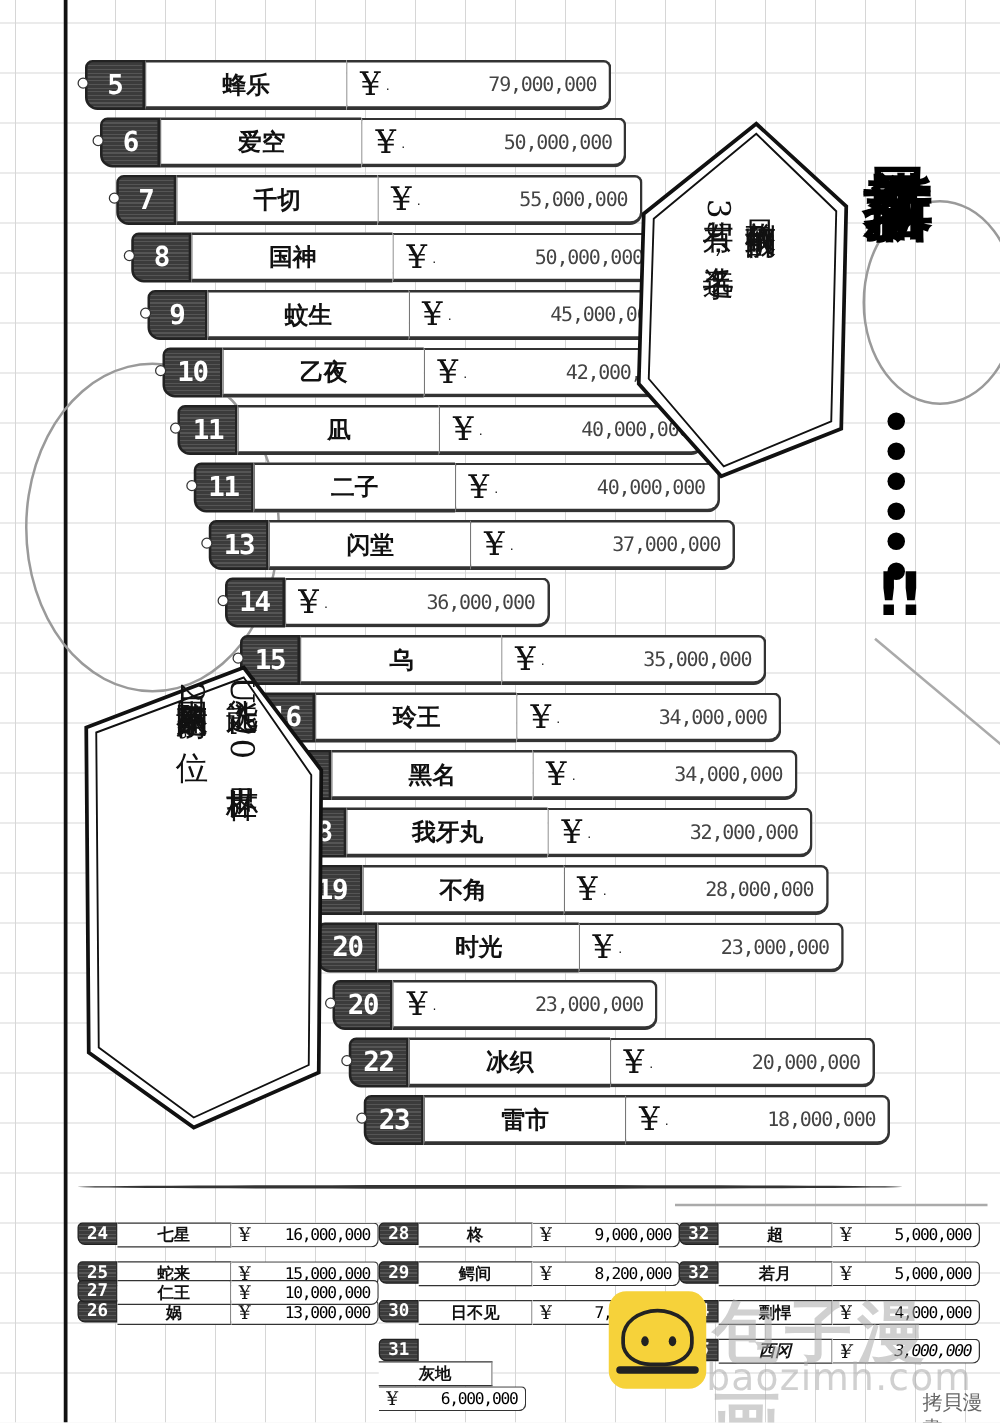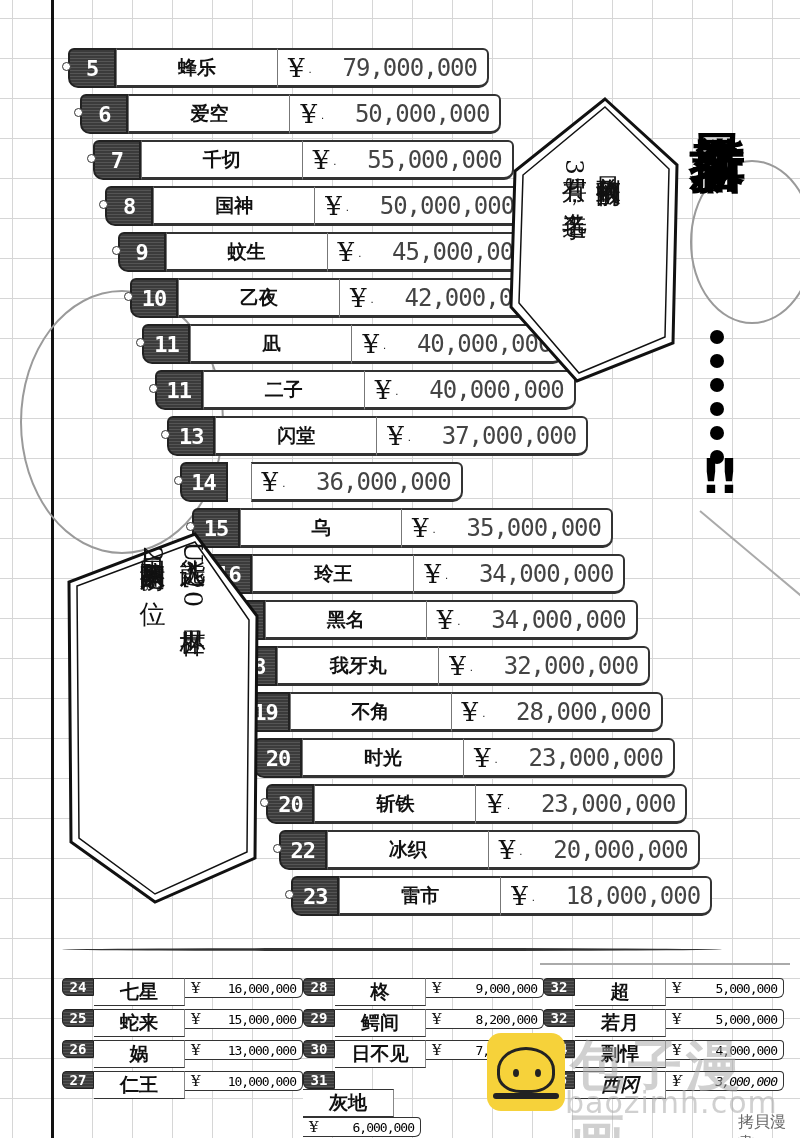--- a/index.html
+++ b/index.html
@@ -20,27 +20,27 @@
   .row .rank{width:44px;background:#3b3b3b;color:#fff;border:2px solid #222;border-radius:6px 0 0 10px;
     display:flex;align-items:center;justify-content:center;font-family:"DejaVu Sans Mono",monospace;
     font-weight:bold;font-size:22px;letter-spacing:-1px;
     background-image:repeating-linear-gradient(to bottom,#3b3b3b 0,#3b3b3b 2px,#555 2px,#555 3px);}
   .row .name{width:160px;background:#fff;border-top:2px solid #333;border-bottom:3px solid #333;border-left:1px solid #777;
     display:flex;align-items:center;justify-content:center;font-weight:bold;font-size:19px;}
   .row .price{width:212px;background:#fff;border:2px solid #333;border-bottom-width:3px;border-left:1px solid #777;border-radius:0 6px 10px 0;
     display:flex;align-items:center;padding:0 10px;box-sizing:border-box;}
   .row .yen{font-family:"DejaVu Serif",serif;font-size:26px;margin-right:4px;}
   .row .dotsep{font-size:10px;margin-right:16px;align-self:flex-end;margin-bottom:10px;}
-  .row .amount{font-family:"DejaVu Sans Mono",monospace;font-size:24px;color:#444;letter-spacing:-1px;flex:1;text-align:right;}
+  .row .amount{font-family:"DejaVu Sans Mono",monospace;font-size:16px;color:#444;letter-spacing:-1px;flex:1;text-align:right;}
   
   .small{position:absolute;height:28px;display:flex;align-items:flex-start;}
   .small .rank{width:30px;background:#3b3b3b;color:#fff;font-family:"DejaVu Sans Mono",monospace;font-size:14px;font-weight:bold;
     display:flex;align-items:center;justify-content:center;border:1.5px solid #222;border-radius:4px 0 0 6px;
     background-image:repeating-linear-gradient(to bottom,#3b3b3b 0,#3b3b3b 2px,#555 2px,#555 3px);}
-  .small .name{width:90px;background:#fff;border:1.5px solid #333;border-left:none;border-right:1px solid #888;display:flex;align-items:center;justify-content:center;font-weight:bold;font-size:19px;}
+  .small .name{width:90px;background:#fff;border:1.5px solid #333;border-left:none;border-right:1px solid #888;display:flex;align-items:center;justify-content:center;font-weight:bold;font-size:13px;}
   .small .price{width:118px;background:#fff;border:1.5px solid #333;border-left:none;border-radius:0 4px 6px 0;display:flex;align-items:center;padding:0 6px;box-sizing:border-box;}
   .small .yen{font-family:"DejaVu Serif",serif;font-size:15px;}
   .small .amount{flex:1;text-align:right;font-family:"DejaVu Sans Mono",monospace;font-size:13px;color:#000000;letter-spacing:-1px;}
   
   .bubble{position:absolute;}
   .bubble svg{position:absolute;left:0;top:0;}
   .vtext{position:absolute;writing-mode:vertical-rl;font-family:"DejaVu Serif","Liberation Serif",serif;font-size:25px;line-height:34px;color:#111;letter-spacing:1px;}
   .title-vert{position:absolute;writing-mode:vertical-rl;font-weight:900;font-size:56px;line-height:60px;color:#000;
     font-family:"DejaVu Sans",sans-serif;letter-spacing:2px;}
   .dots-vert{position:absolute;display:flex;flex-direction:column;align-items:center;gap:10px;}
@@ -150,21 +150,21 @@
       <div class="row" style="left: 167.2px; top: 416px;">
         <span class="dot"></span>
         <div class="rank">13</div>
         <div class="name">闪堂</div>
         <div class="price">
           <span class="yen">¥</span>
           <span class="dotsep">.</span>
           <span class="amount">37,000,000</span>
         </div>
       </div>
-      <div class="row" style="left: 179.6px; top: 462px; gap: 23px;">
+      <div class="row" style="left: 179.6px; top: 462px;">
         <span class="dot"></span>
         <div class="rank">14</div>
         <div class="price">
           <span class="yen">¥</span>
           <span class="dotsep">.</span>
           <span class="amount">36,000,000</span>
         </div>
       </div>
       <div class="row" style="left: 192px; top: 508px;">
         <span class="dot"></span>
@@ -222,21 +222,20 @@
         <div class="name">时光</div>
         <div class="price">
           <span class="yen">¥</span>
           <span class="dotsep">.</span>
           <span class="amount">23,000,000</span>
         </div>
       </div>
       <div class="row" style="left: 266.4px; top: 784px;">
         <span class="dot"></span>
         <div class="rank">20</div>
-        <div class="name">斩铁</div>
         <div class="price">
           <span class="yen">¥</span>
           <span class="dotsep">.</span>
           <span class="amount">23,000,000</span>
         </div>
       </div>
       <div class="row" style="left: 278.8px; top: 830px;">
         <span class="dot"></span>
         <div class="rank">22</div>
         <div class="name">冰织</div>
@@ -311,21 +310,21 @@
         </div>
       </div>
       <div class="small" style="left: 62px; top: 1040px;">
         <div class="rank">26</div>
         <div class="name">娲</div>
         <div class="price">
           <span class="yen">¥</span>
           <span class="amount">13,000,000</span>
         </div>
       </div>
-      <div class="small" style="left: 62px; top: 1071px;">
+      <div class="small" style="left: 62px; top: 1024px;">
         <div class="rank">27</div>
         <div class="name">仁王</div>
         <div class="price">
           <span class="yen">¥</span>
           <span class="amount">10,000,000</span>
         </div>
       </div>
       <div class="small" style="left: 303px; top: 978px;">
         <div class="rank">28</div>
         <div class="name">柊</div>

